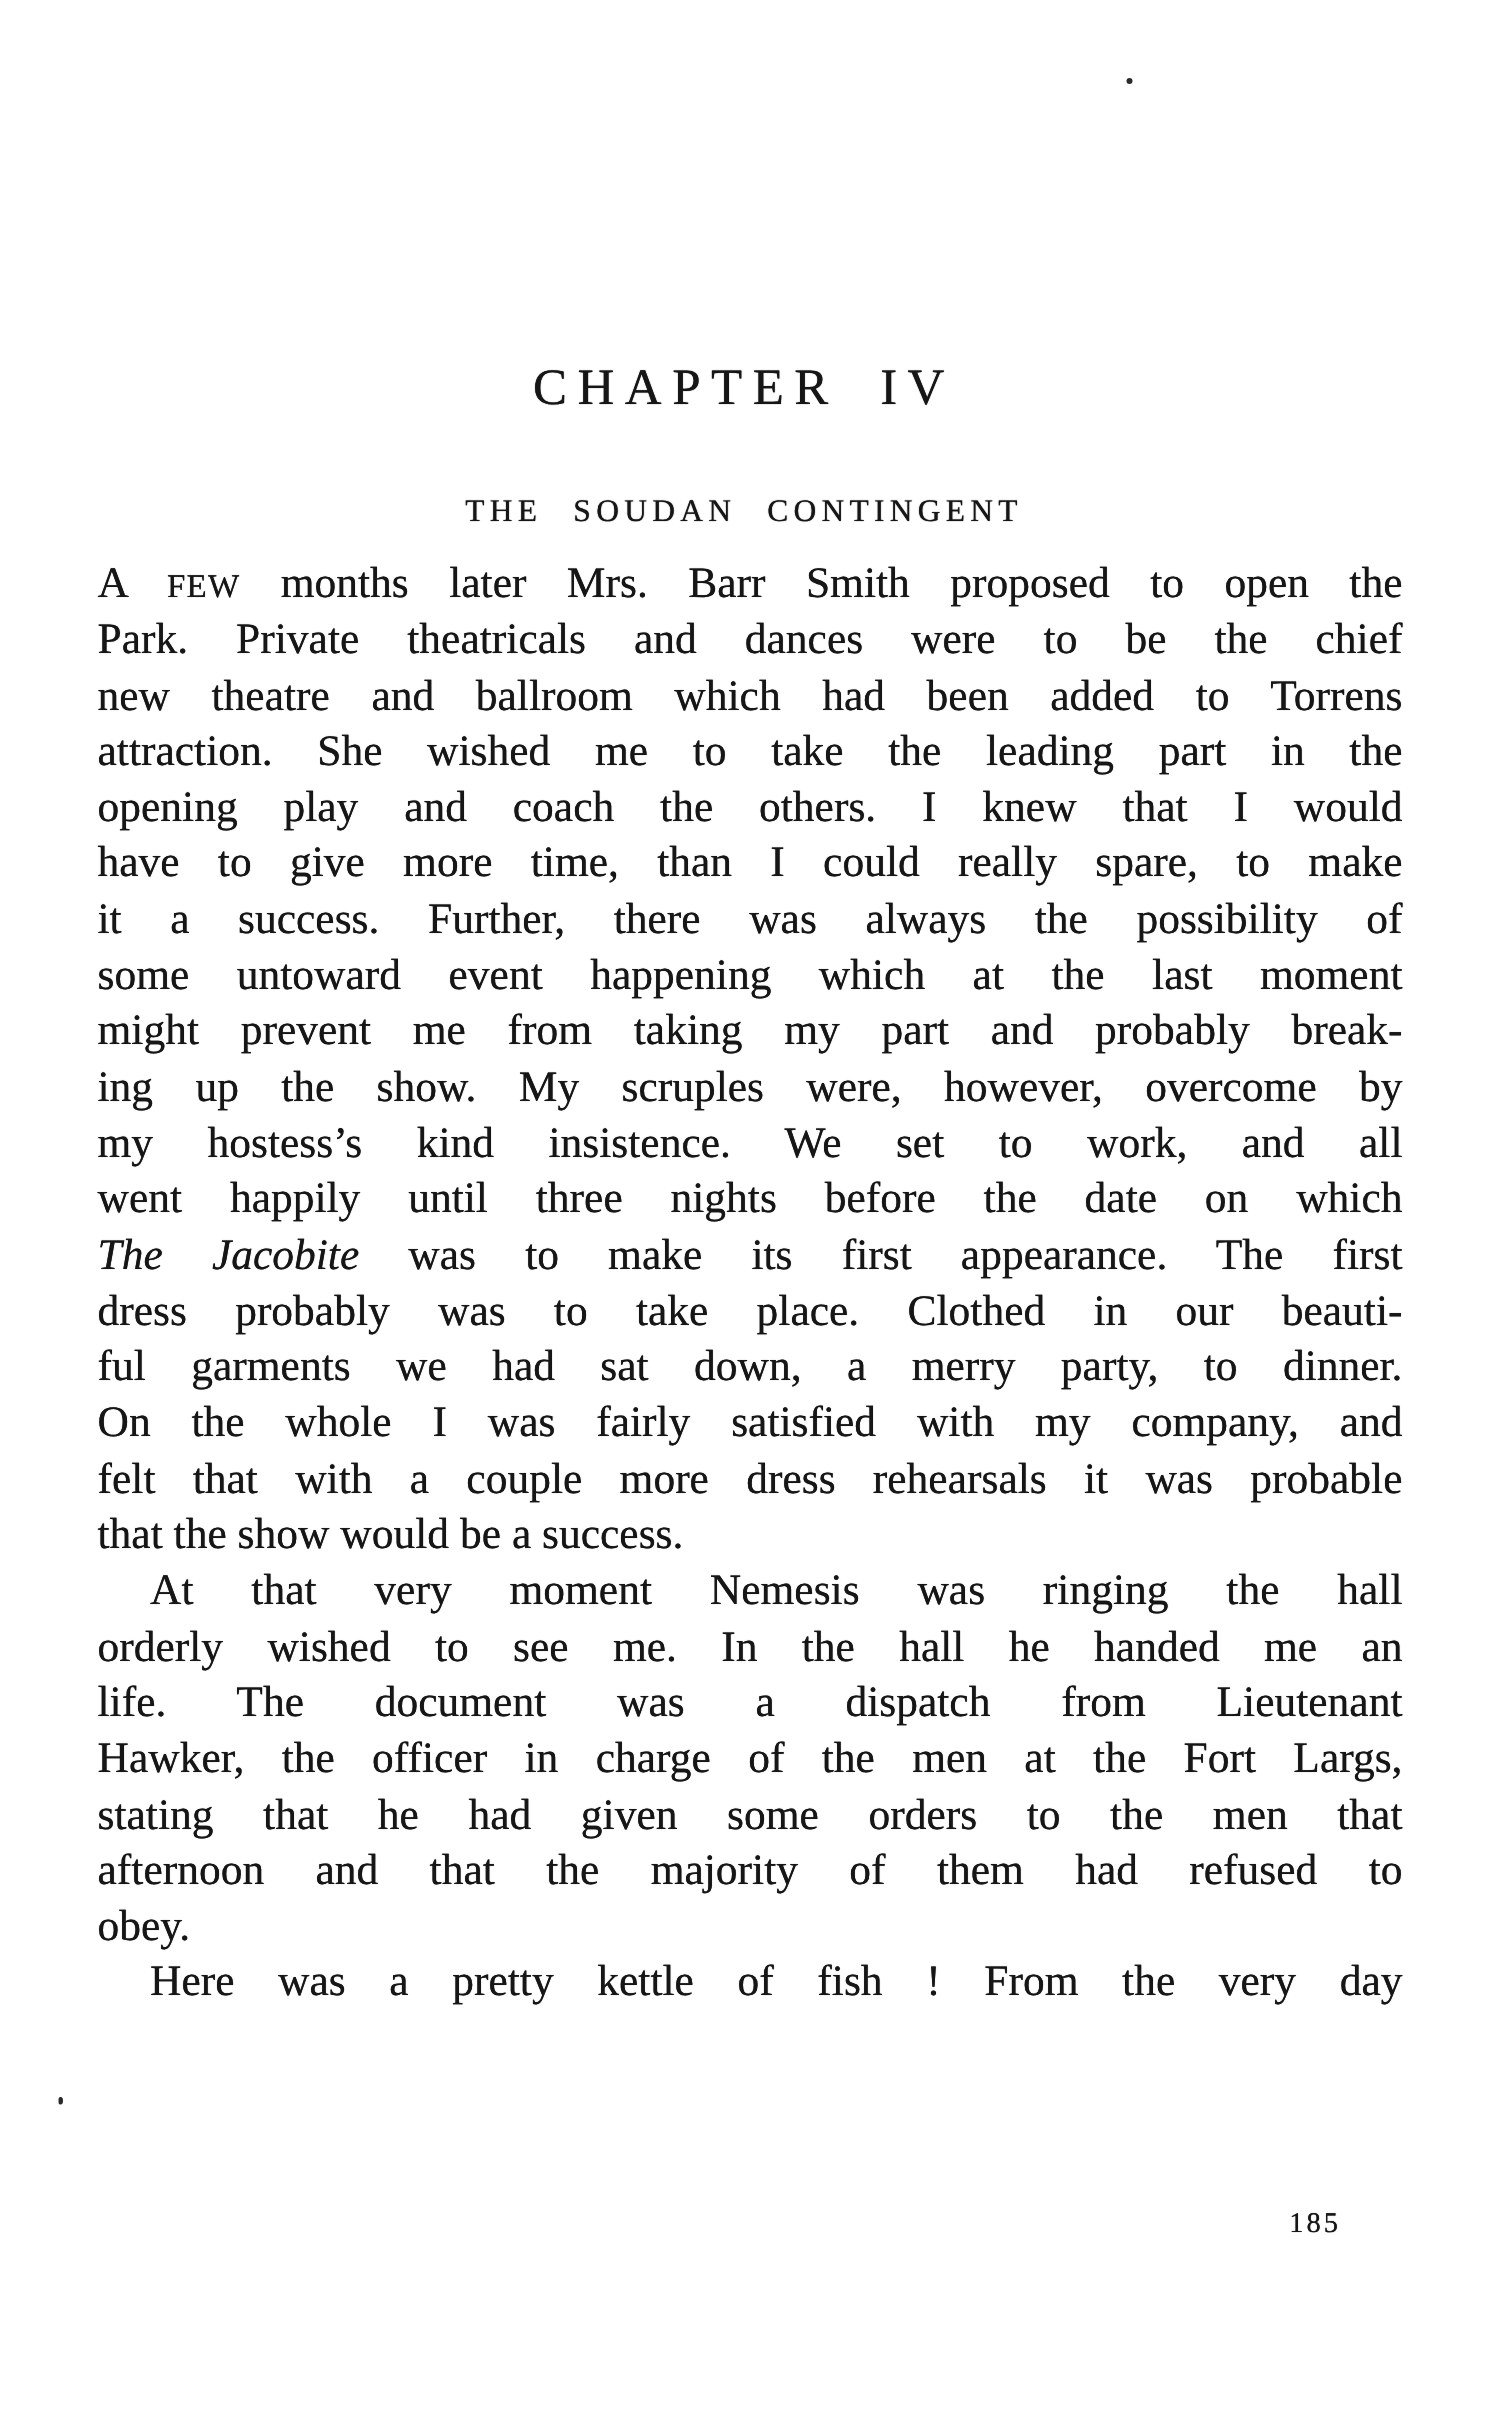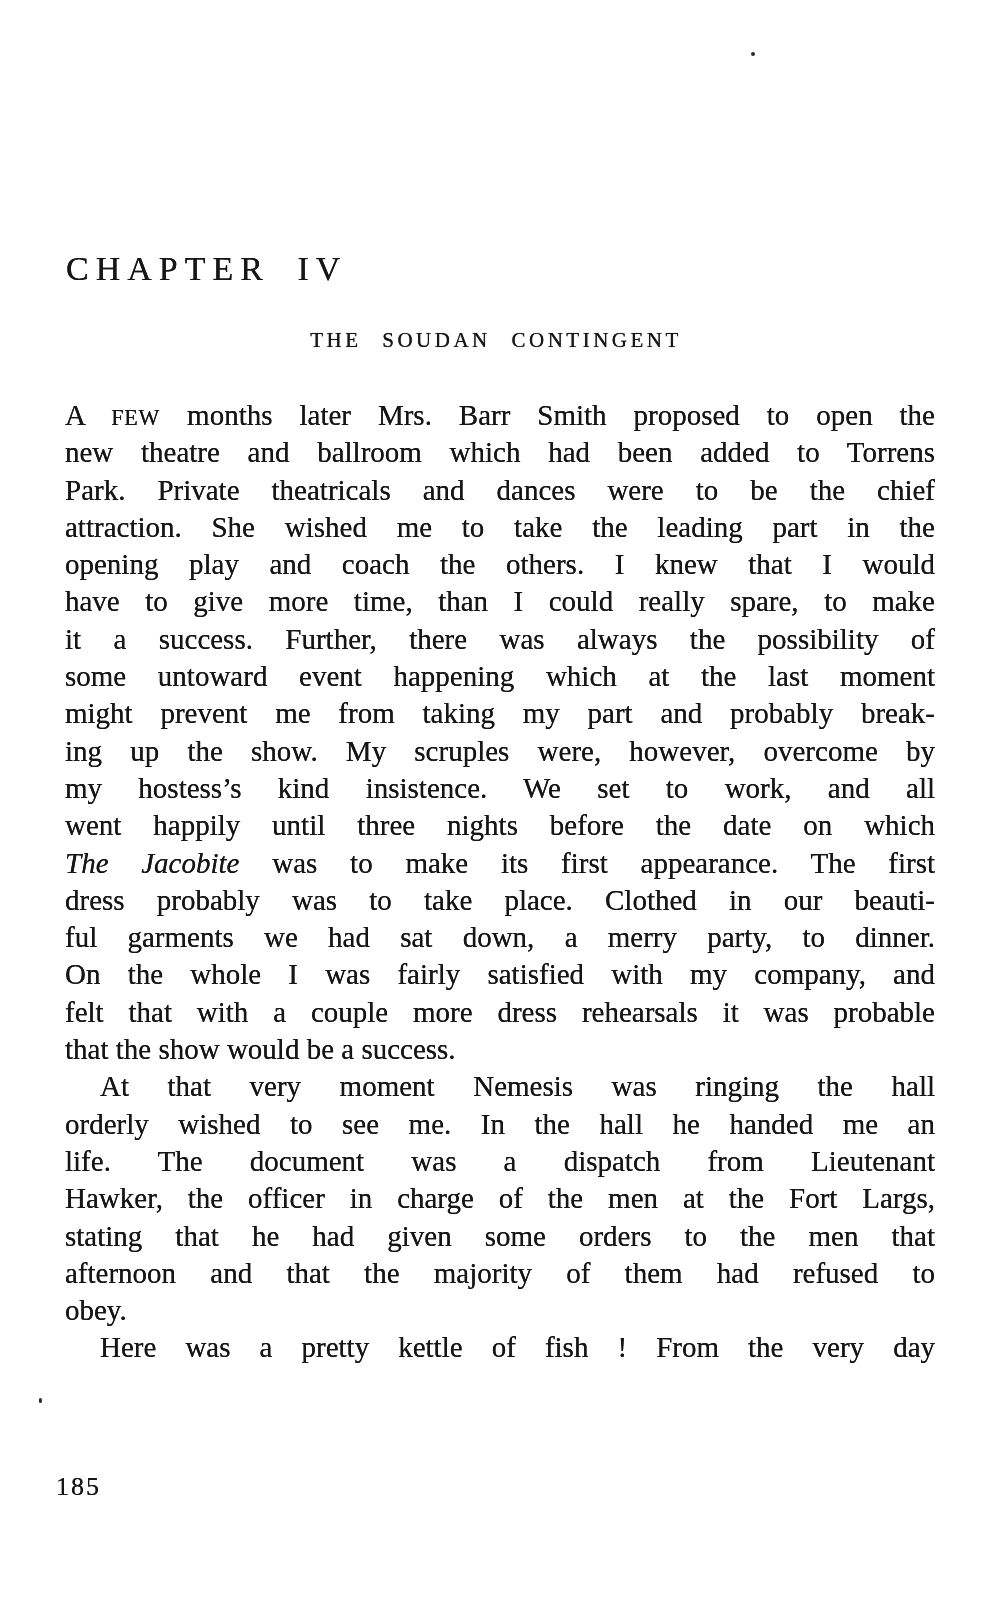--- a/index.html
+++ b/index.html
@@ -18,22 +18,22 @@
   .page {
     position: absolute;
     inset: 0;
     background: #ffffff;
   }
   .chapter-heading {
     position: absolute;
     top: 240px;
     left: 56px;
     width: 880px;
-    margin: 10px;
-    text-align: left;
+    margin: 0;
+    text-align: center;
     font-size: 34px;
     font-weight: normal;
     letter-spacing: 7px;
     word-spacing: 12px;
     text-shadow: 0 0 0.6px currentColor;
   }
   .section-heading {
     position: absolute;
     top: 328px;
     left: 56px;
@@ -46,21 +46,20 @@
     word-spacing: 12px;
     text-shadow: 0 0 0.7px currentColor;
   }
   .body-text {
     position: absolute;
     top: 371px;
     left: 65px;
     width: 870px;
     font-size: 29px;
     text-shadow: 0 0 0.45px currentColor;
-    margin-top: 26px;
   }
   .paragraph { margin: 0; }
   .line {
     height: 37.3px;
     line-height: 37.3px;
     white-space: normal;
     text-align: justify;
     text-align-last: justify;
   }
   .line.last {
@@ -74,22 +73,22 @@
     letter-spacing: 0.8px;
   }
   .i {
     font-style: italic;
   }
   .page-number {
     position: absolute;
     top: 1472px;
     left: 56px;
     width: 838px;
-    text-align: left;
-    font-size: 26px;
+    text-align: right;
+    font-size: 19px;
     letter-spacing: 2px;
     text-shadow: 0 0 0.5px currentColor;
   }
   .speck {
     position: absolute;
     background: #2a2a2a;
     border-radius: 50%;
   }
   .speck-top { left: 751px; top: 52px; width: 4px; height: 4px; }
   .speck-left { left: 39px; top: 1398px; width: 3px; height: 5px; border-radius: 40% 60% 60% 40%; }
@@ -101,22 +100,22 @@
   <div class="speck speck-top"></div>
   <div class="speck speck-left"></div>
 
   <h1 class="chapter-heading">CHAPTER IV</h1>
 
   <h2 class="section-heading">THE SOUDAN CONTINGENT</h2>
 
   <div class="body-text">
       <div class="paragraph">
         <div class="line"><span>A </span><span class="sc">FEW</span><span> months later Mrs. Barr Smith proposed to open the</span></div>
+        <div class="line"><span>Park.  Private theatricals and dances were to be the chief</span></div>
         <div class="line"><span>new theatre and ballroom which had been added to Torrens</span></div>
-        <div class="line"><span>Park.  Private theatricals and dances were to be the chief</span></div>
         <div class="line"><span>attraction.  She wished me to take the leading part in the</span></div>
         <div class="line"><span>opening play and coach the others.  I knew that I would</span></div>
         <div class="line"><span>have to give more time, than I could really spare, to make</span></div>
         <div class="line"><span>it a success.  Further, there was always the possibility of</span></div>
         <div class="line"><span>some untoward event happening which at the last moment</span></div>
         <div class="line"><span>might prevent me from taking my part and probably break-</span></div>
         <div class="line"><span>ing up the show.  My scruples were, however, overcome by</span></div>
         <div class="line"><span>my hostess’s kind insistence.  We set to work, and all</span></div>
         <div class="line"><span>went happily until three nights before the date on which</span></div>
         <div class="line"><span class="i">The Jacobite</span><span> was to make its first appearance.  The first</span></div>

